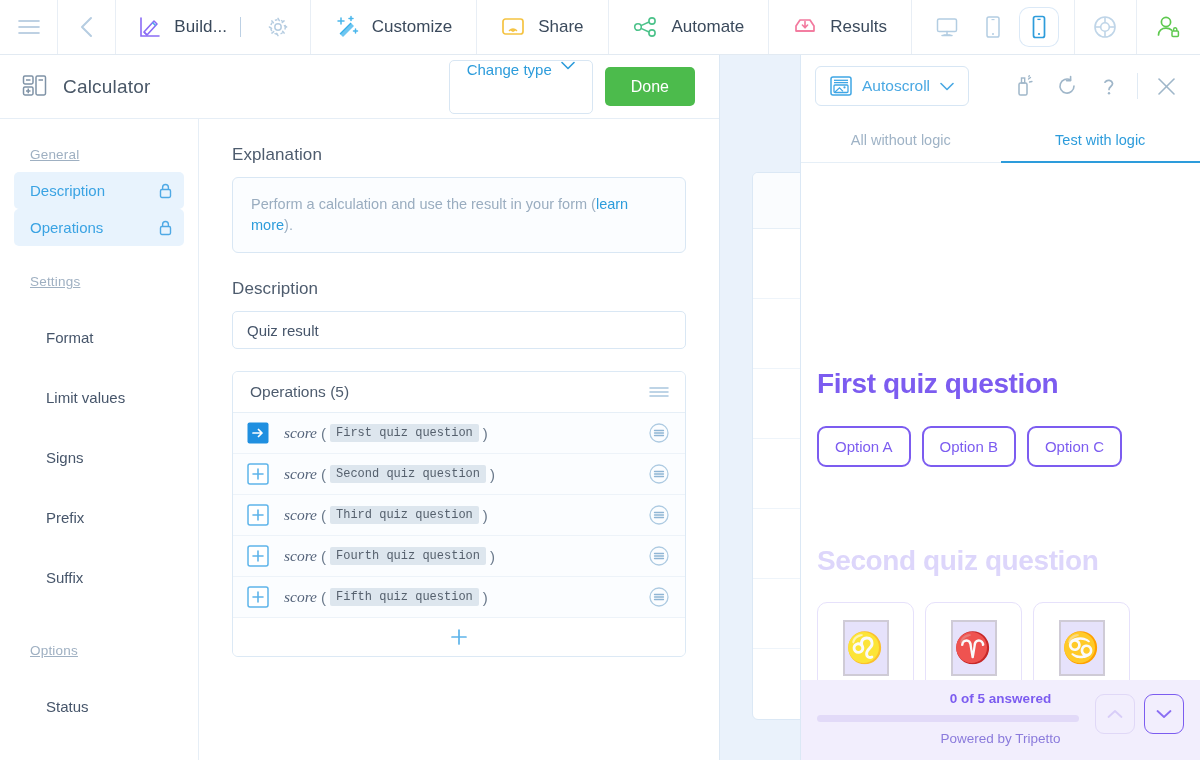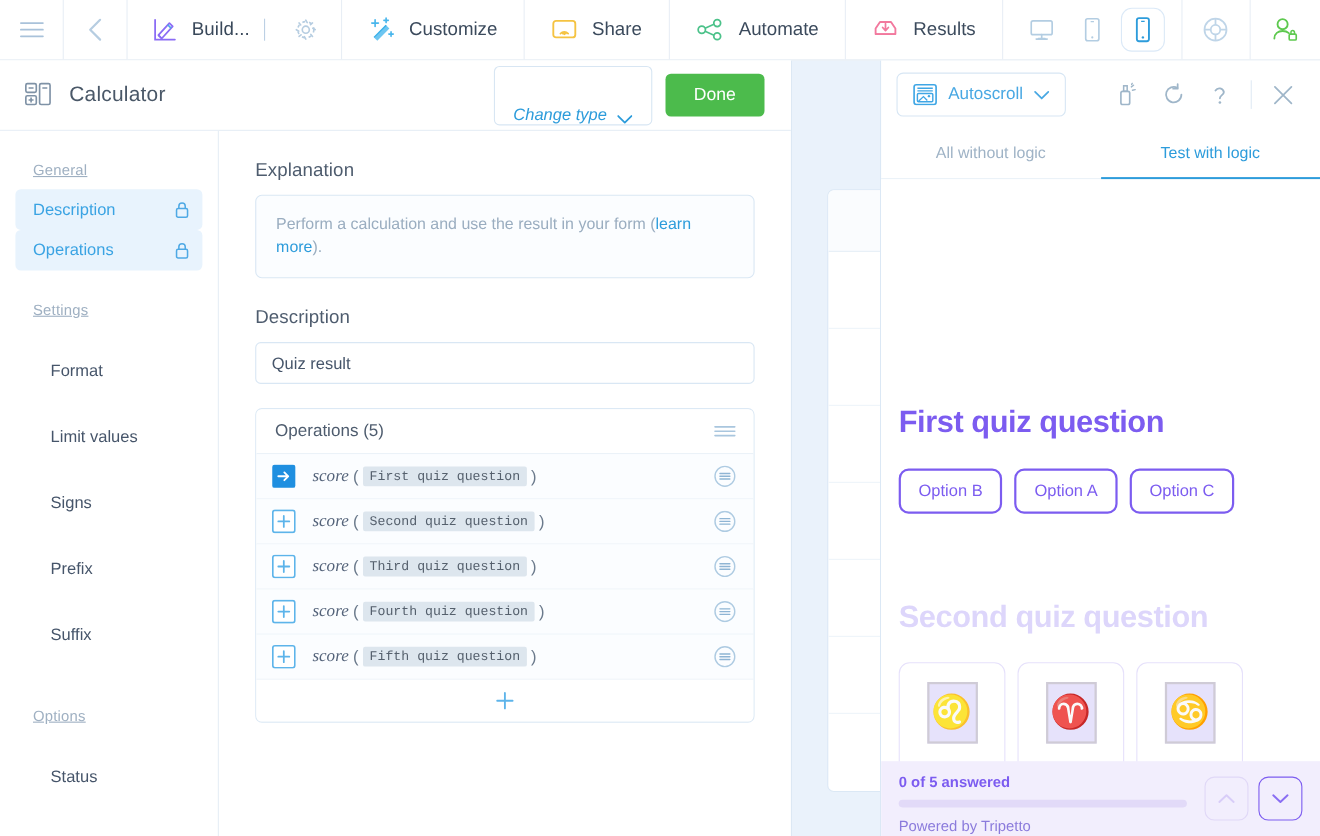--- a/index.html
+++ b/index.html
@@ -59,23 +59,22 @@
   .ed-header {
     height: 64px; display: flex; align-items: center; padding: 0 24px 0 22px;
     border-bottom: 1px solid #e6eef6; background: #fff;
   }
   .ed-header .icon { margin-right: 15px; }
   .ed-title { font-size: 19px; color: #4a5868; letter-spacing:.2px; }
   .ed-actions { margin-left: auto; display: flex; align-items: center; gap: 12px; }
   .btn-changetype {
     height: 54px; padding: 0 17px; border: 1px solid #d8e6f3; border-radius: 5px;
     background: #fff; color: #2d9cdb; font-size: 15px; display: flex;
-    align-items: flex-end; gap: 9px; cursor: pointer;
+    align-items: flex-start; gap: 9px; cursor: pointer;
     font-family: "Liberation Sans", sans-serif;
-    font-style: italic;
   }
   .btn-done {
     height: 39px; padding: 0 26px; border: none; border-radius: 5px;
     background: #4cbb4c; color: #fff; font-size: 16px; cursor: pointer;
     font-family: "Liberation Sans", sans-serif;
   }
 
   
   .ed-body { display: flex; height: 641px; }
   .sidebar {
@@ -196,22 +195,22 @@
     display: flex; align-items: flex-start; justify-content: center; padding-top: 17px;
     background: #fff; cursor: pointer;
   }
   .zodiac {
     width: 46px; height: 56px; background: #e6e2fb; border: 2px solid #cfcbd6;
     display: flex; align-items: center; justify-content: center;
     color: #ffffff; font-size: 30px; line-height: 1;
   }
 
   .pv-footer {
-    position: absolute; left: 0; right: 0; bottom: 0; height: 68px;
-    background: #f2eefd; padding: 11px 16px 0 16px;
+    position: absolute; left: 0; right: 0; bottom: 0; height: 80px;
+    background: #f2eefd; padding: 11px 16px 0 16px; text-align: center;
   }
   .pf-count { font-size: 13.5px; font-weight: bold; color: #7c5cf0; }
   .pf-bar {
     height: 7px; border-radius: 4px; background: #e2daf8; margin-top: 9px;
     width: 262px;
   }
   .pf-brand { font-size: 13.5px; color: #8b7bdc; margin-top: 9px; }
   .pf-nav { position: absolute; right: 16px; top: 14px; display: flex; gap: 9px; }
   .nav-btn {
     width: 40px; height: 40px; border-radius: 9px; border: 1.5px solid #e0d8f7;
@@ -743,22 +742,22 @@
 
     <div class="pv-tabs">
       <div class="pv-tab">All without logic</div>
       <div class="pv-tab active">Test with logic</div>
     </div>
 
     <div class="pv-body">
       <div class="pv-scroll">
         <div class="q1-title">First quiz question</div>
         <div class="q1-opts">
+          <button class="q-opt">Option A</button>
           <button class="q-opt">Option B</button>
-          <button class="q-opt">Option A</button>
           <button class="q-opt">Option C</button>
         </div>
 
         <div class="q2-title">Second quiz question</div>
         <div class="q2-cards">
           <div class="q2-card">
             <span class="zodiac">♌</span>
           </div>
           <div class="q2-card">
             <span class="zodiac">♈</span>

